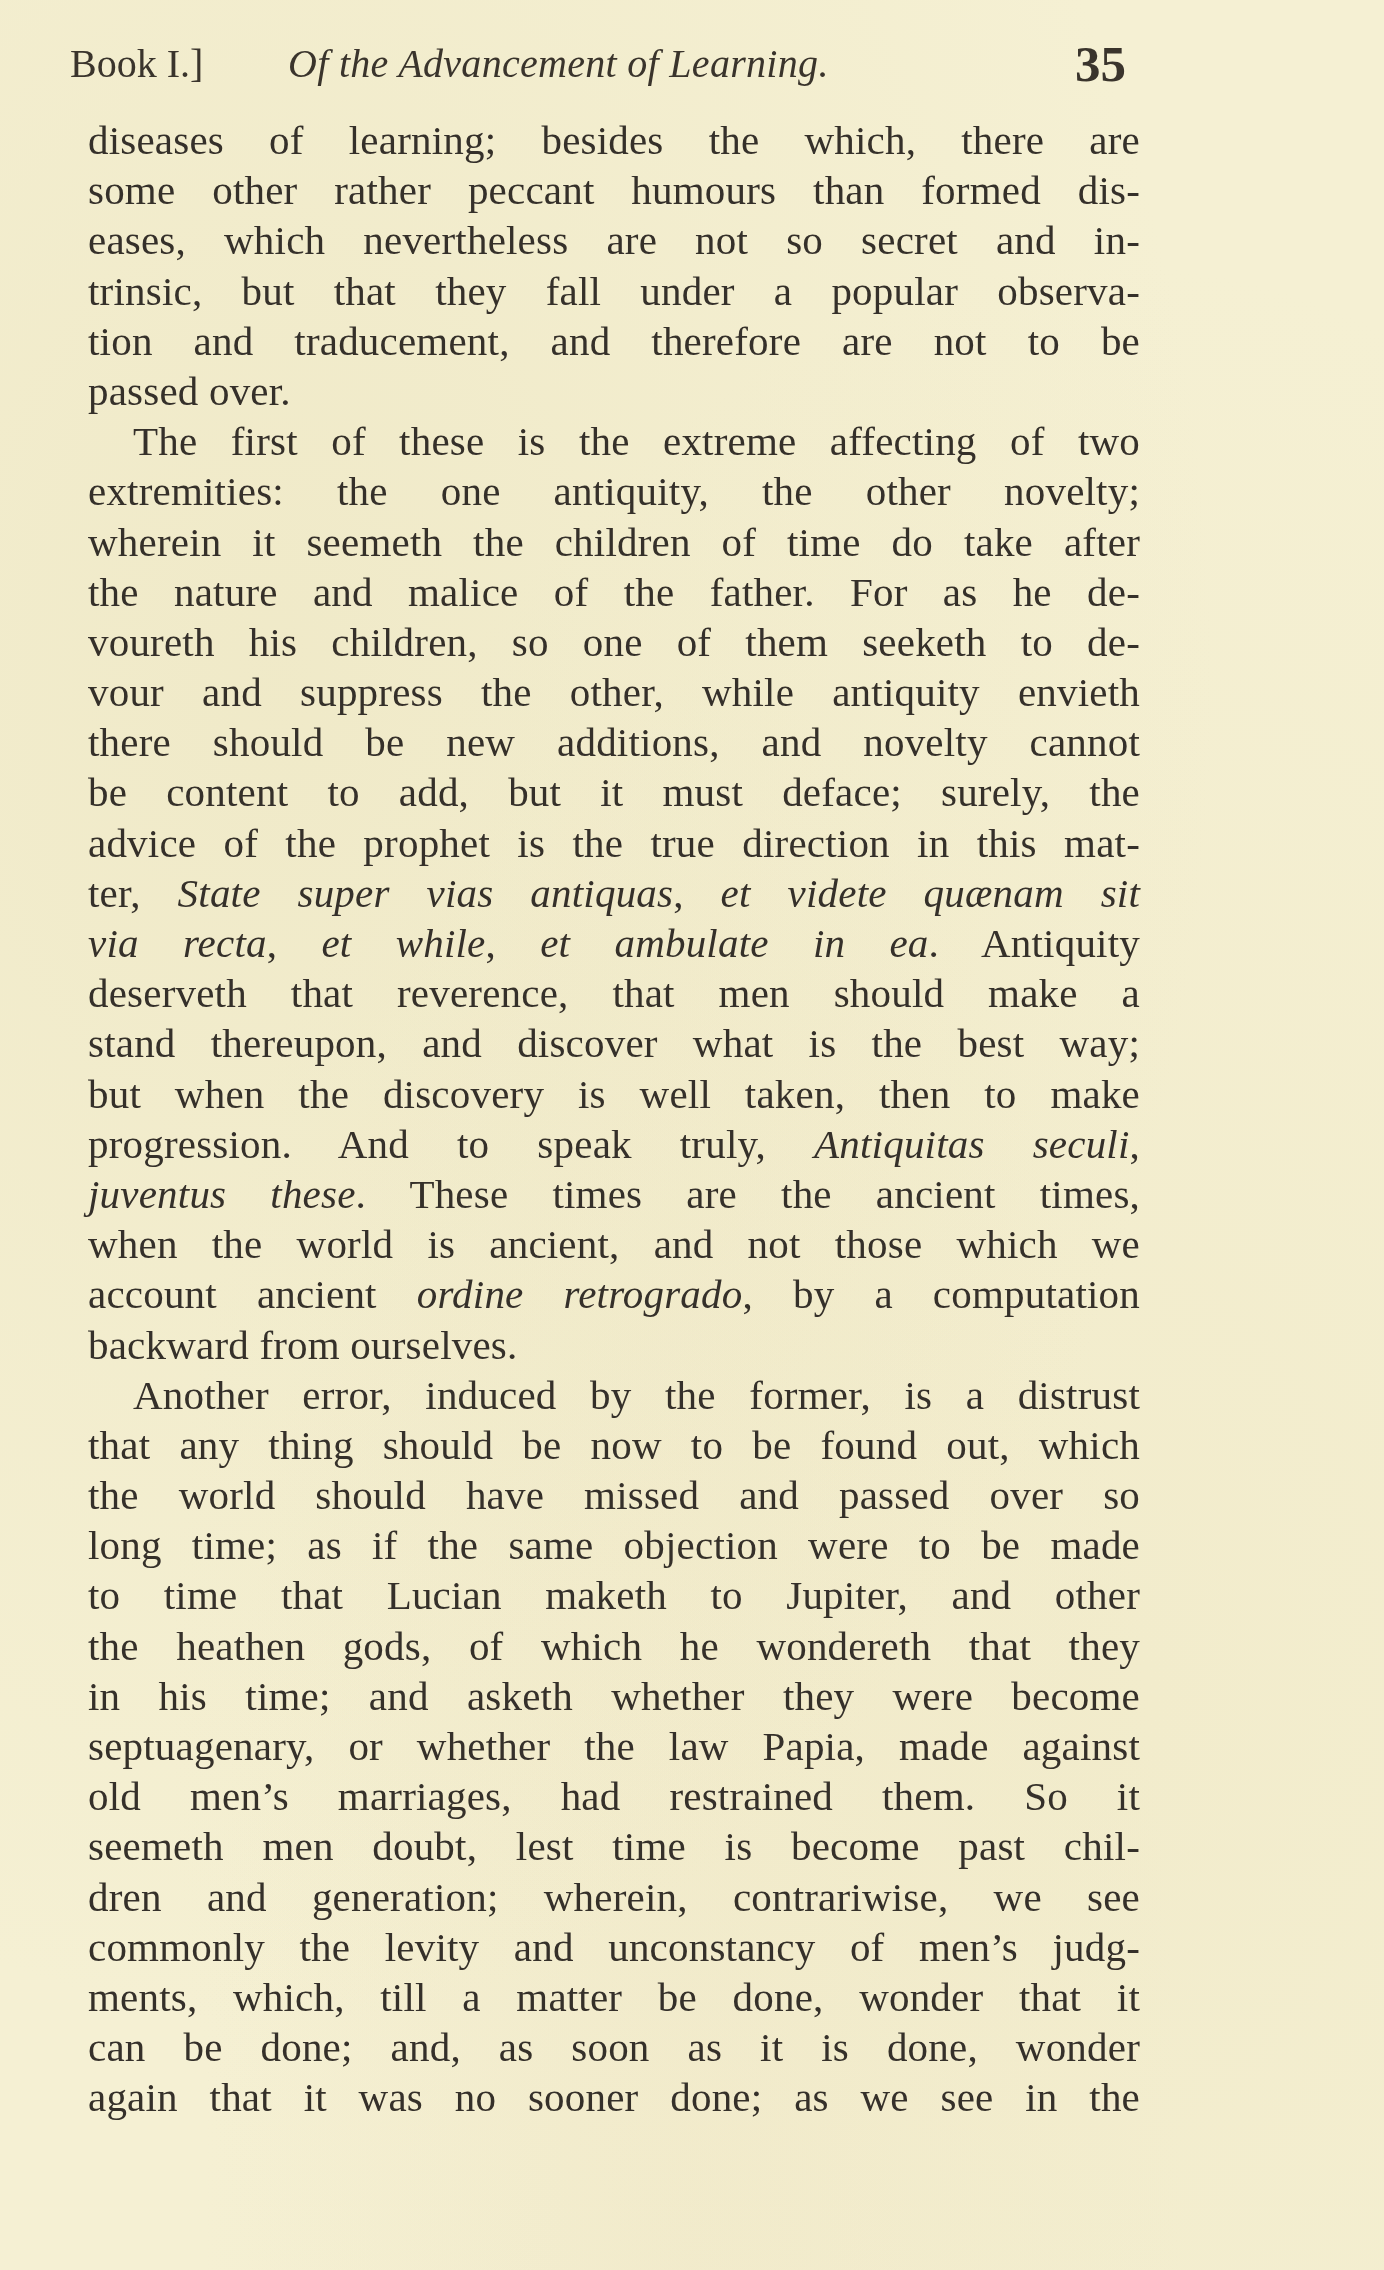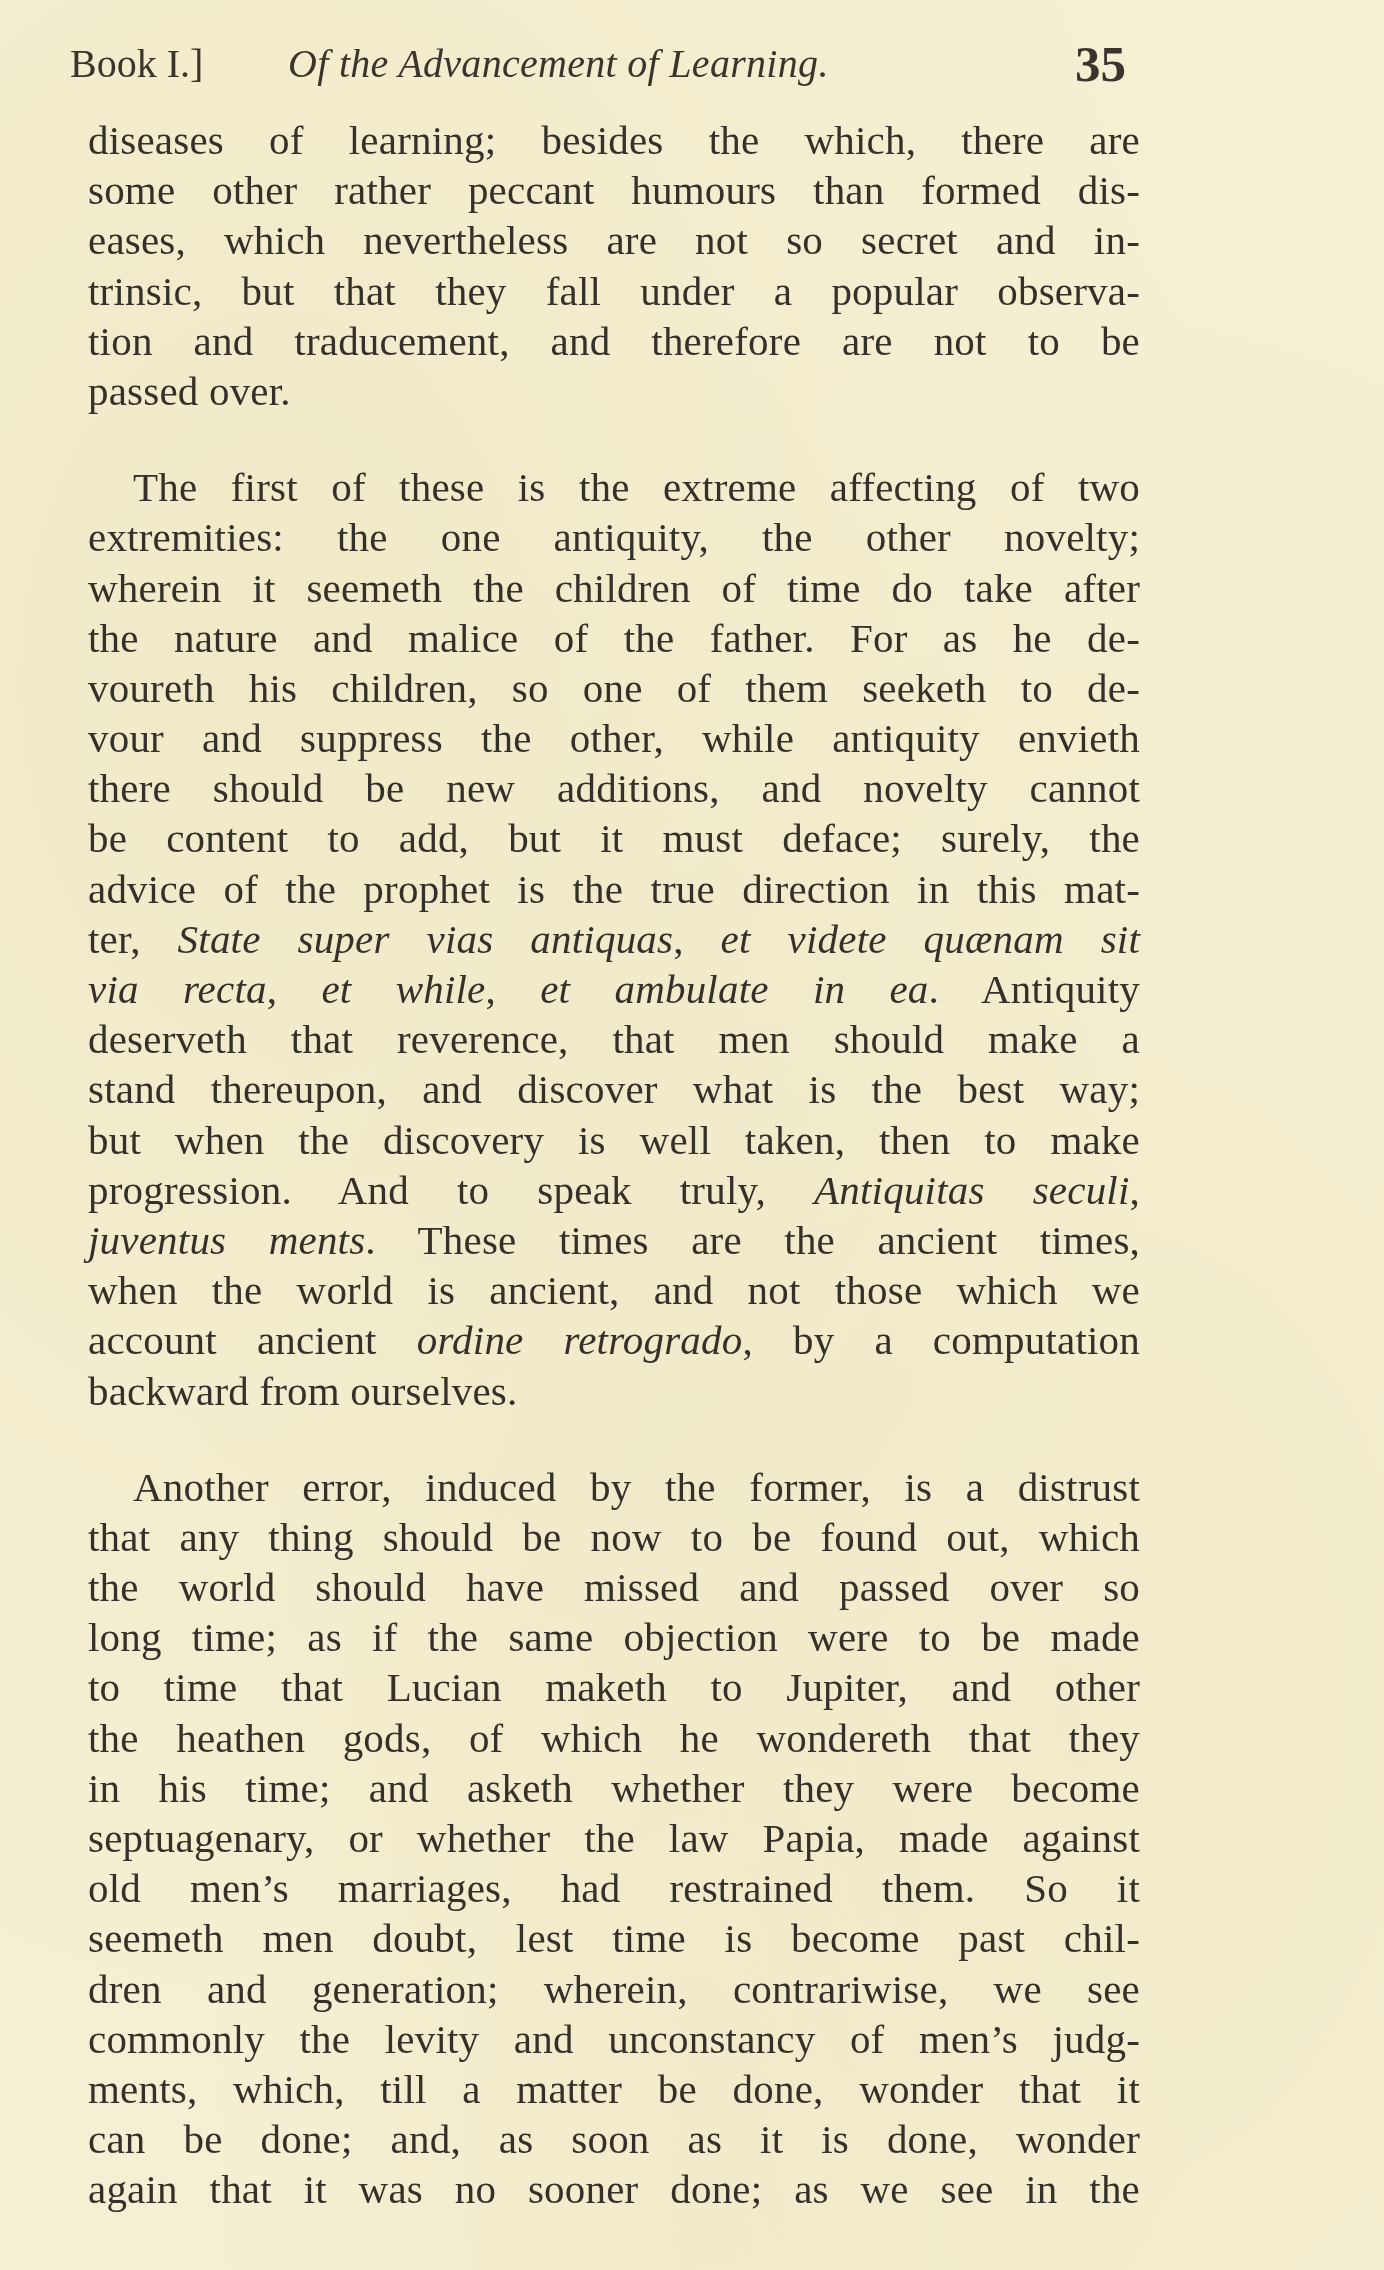--- a/index.html
+++ b/index.html
@@ -37,21 +37,21 @@
   }
   .line {
     display: block; height: 50.2px; line-height: 50.2px;
     font-family: "Liberation Serif", "DejaVu Serif", serif;
     font-size: 41px;
     text-align: justify; text-align-last: justify;
     white-space: nowrap;
     letter-spacing: 0.2px;
   }
   .line.last { text-align-last: left; }
-  .line.indent { padding-left: 45px; margin-top: 46px; }
+  .line.indent { padding-left: 45px; }
   .line .it { font-style: italic; }
 </style>
 </head>
 <body>
 
 <div class="page">
   <div class="header">
     <span class="hdr-book">Book I.]</span>
     <span class="hdr-title">Of the Advancement of Learning.</span>
     <span class="hdr-page">35</span>
@@ -71,21 +71,21 @@
       <div class="line">vour and suppress the other, while antiquity envieth</div>
       <div class="line">there should be new additions, and novelty cannot</div>
       <div class="line">be content to add, but it must deface; surely, the</div>
       <div class="line">advice of the prophet is the true direction in this mat-</div>
       <div class="line"><span>ter, </span><span class="it">State super vias antiquas</span><span>, </span><span class="it">et videte quænam sit</span></div>
       <div class="line"><span class="it">via recta</span><span>, </span><span class="it">et while</span><span>, </span><span class="it">et ambulate in ea</span><span>. Antiquity</span></div>
       <div class="line">deserveth that reverence, that men should make a</div>
       <div class="line">stand thereupon, and discover what is the best way;</div>
       <div class="line">but when the discovery is well taken, then to make</div>
       <div class="line"><span>progression. And to speak truly, </span><span class="it">Antiquitas seculi</span><span>,</span></div>
-      <div class="line"><span class="it">juventus ments</span><span>. These times are the ancient times,</span></div>
+      <div class="line"><span class="it">juventus these</span><span>. These times are the ancient times,</span></div>
       <div class="line">when the world is ancient, and not those which we</div>
       <div class="line"><span>account ancient </span><span class="it">ordine retrogrado</span><span>, by a computation</span></div>
       <div class="line last">backward from ourselves.</div>
       <div class="line indent">Another error, induced by the former, is a distrust</div>
       <div class="line">that any thing should be now to be found out, which</div>
       <div class="line">the world should have missed and passed over so</div>
       <div class="line">long time; as if the same objection were to be made</div>
       <div class="line">to time that Lucian maketh to Jupiter, and other</div>
       <div class="line">the heathen gods, of which he wondereth that they</div>
       <div class="line">in his time; and asketh whether they were become</div>

